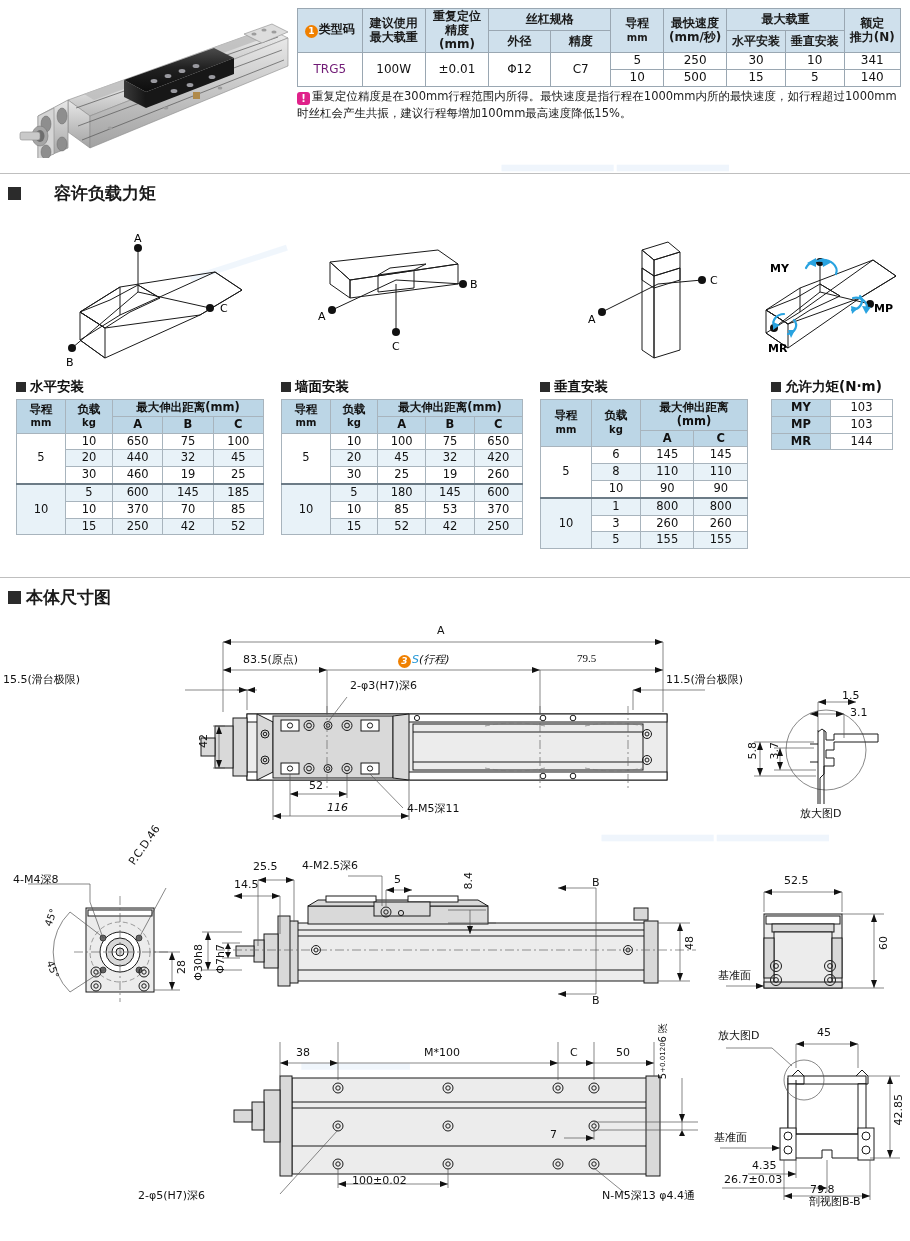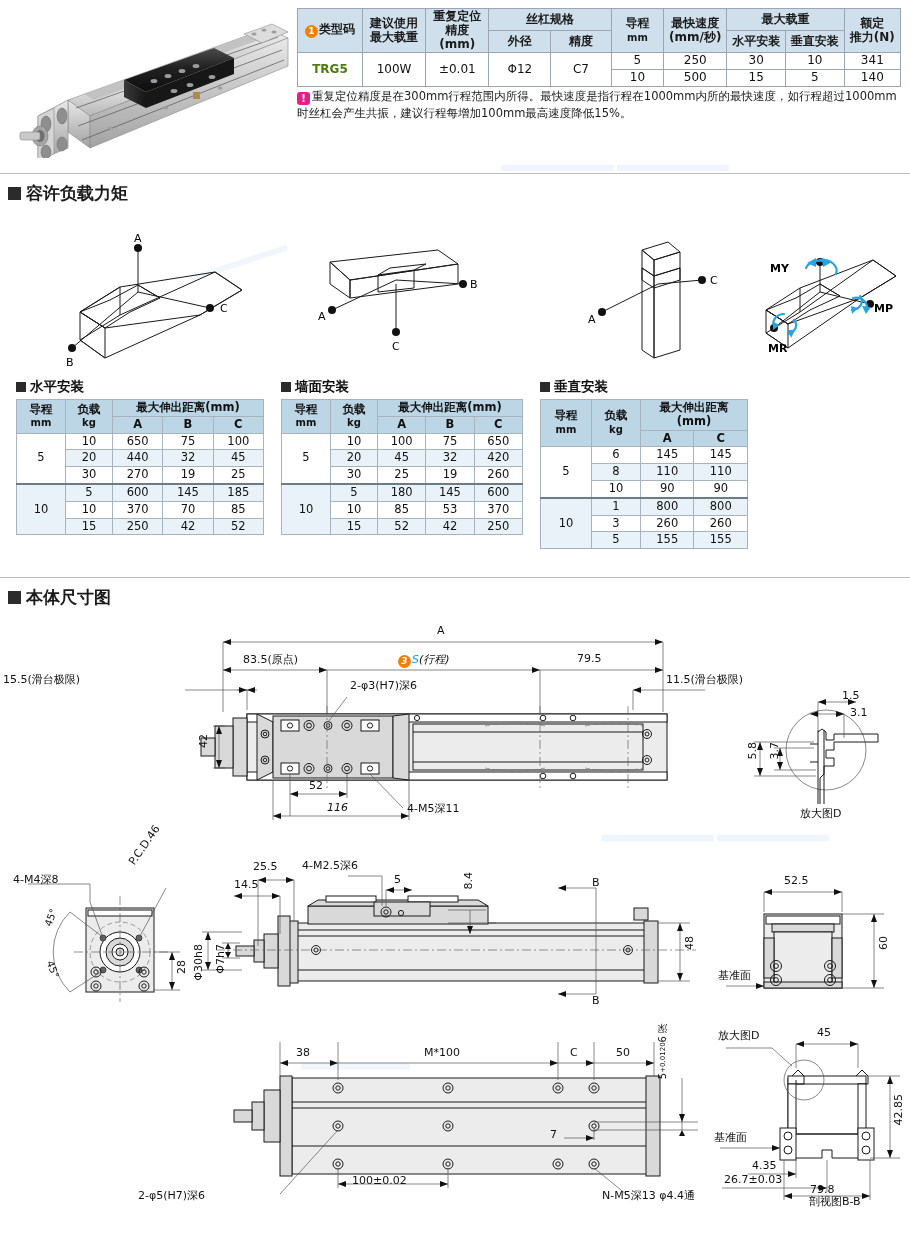--- a/index.html
+++ b/index.html
@@ -22,21 +22,21 @@
   
   .spec{position:absolute;left:297px;top:8px;width:604px;}
   table{border-collapse:collapse;}
   .spec table{width:604px;font-size:12px;}
   .spec th,.spec td{border:1px solid #9aa7b2;text-align:center;padding:1px 2px;line-height:1.15;}
   .spec thead th{background:#cfe0ec;font-weight:bold;color:#1a1a1a;}
   .spec tbody td{background:#fff;}
   .badge-num{display:inline-block;width:13px;height:13px;border-radius:50%;
     background:#f08000;color:#fff;font-size:9px;line-height:13px;text-align:center;
     font-weight:bold;vertical-align:-1px;margin-right:1px;}
-  .code{color:#4d7c0f;font-weight:bold;}
+  .code{color:#701a75;font-weight:normal;}
   .unit{font-size:10px;}
 
   .note{position:absolute;left:297px;top:88px;width:604px;font-size:11.5px;line-height:1.45;color:#1a1a1a;}
   .note .ico{display:inline-block;width:13px;height:13px;background:#e0218a;color:#fff;
     border-radius:3px;font-size:10px;line-height:13px;text-align:center;font-weight:bold;
     vertical-align:-2px;margin-right:2px;}
 
   
   .photo{position:absolute;left:6px;top:8px;width:285px;height:150px;}
 
@@ -216,21 +216,21 @@
       </tbody>
     </table>
   </div>
 
   <div class="note">
     <span class="ico">!</span><span>重复定位精度是在300mm行程范围内所得。最快速度是指行程在1000mm内所的最快速度，如行程超过1000mm时丝杠会产生共振，建议行程每增加100mm最高速度降低15%。</span>
   </div>
 
   <div class="hr" style="position:absolute;left:0;top:173px;width:910px;"></div>
 
-  <div class="sec-head" style="position:absolute;left:8px;top:182px;">
+  <div class="sec-head" style="position:absolute;left:8px;top:182px;gap:28px;">
     <span class="sq"></span>
     <span>容许负载力矩</span>
   </div>
 
   <div class="draw" style="left:50px;top:230px;">
     <svg width="200" height="140" viewBox="0 0 200 140">
       <polygon class="ln" points="30,110 70,85 165,42 192,60 150,85 55,128"></polygon>
       <polygon class="ln" points="30,110 55,128 55,98 30,82"></polygon>
       <polygon class="ln" points="30,82 70,57 165,42 192,60 150,85 55,98" fill="none"></polygon>
       <polyline class="ln" points="30,82 70,57"></polyline>
@@ -352,21 +352,21 @@
           <td>100</td>
         </tr>
         <tr class="alt">
           <td>20</td>
           <td>440</td>
           <td>32</td>
           <td>45</td>
         </tr>
         <tr>
           <td>30</td>
-          <td>270</td>
+          <td>460</td>
           <td>19</td>
           <td>25</td>
         </tr>
         <tr class="alt thick-top">
           <td rowspan="3" class="lead">10</td>
           <td>5</td>
           <td>600</td>
           <td>145</td>
           <td>185</td>
         </tr>
@@ -502,20 +502,42 @@
         </tr>
         <tr class="alt">
           <td>5</td>
           <td>155</td>
           <td>155</td>
         </tr>
       </tbody>
     </table>
   </div>
 
+  <div class="ltbl" style="left:771px;top:378px;width:122px;">
+    <div class="cap">
+        <span class="sq"></span>
+      <span>允许力矩(N·m)</span>
+      </div>
+    <table>
+      <tbody>
+        <tr>
+          <th style="width:54px;">MY</th>
+          <td>103</td>
+        </tr>
+        <tr>
+          <th>MP</th>
+          <td>103</td>
+        </tr>
+        <tr>
+          <th>MR</th>
+          <td>144</td>
+        </tr>
+      </tbody>
+    </table>
+  </div>
 
   <div class="hr" style="position:absolute;left:0;top:577px;width:910px;"></div>
 
   <div class="sec-head" style="position:absolute;left:8px;top:586px;">
     <span class="sq"></span>
     <span>本体尺寸图</span>
   </div>
 
   <div class="draw" style="left:185px;top:622px;">
     <svg width="520" height="215" viewBox="0 0 520 215">
@@ -632,21 +654,21 @@
       <line class="thin" x1="88" y1="158" x2="88" y2="198"></line>
         <line class="thin" x1="224" y1="158" x2="224" y2="198"></line>
 
       <line class="ctr" x1="355" y1="84" x2="355" y2="166"></line>
       <line class="ctr" x1="142" y1="84" x2="142" y2="166"></line>
       <line class="ctr" x1="443" y1="84" x2="443" y2="166"></line>
     </svg>
     <div class="dl" style="left:252px;top:2px;">A</div>
     <div class="dl" style="left:58px;top:30px;">83.5(原点)</div>
     <div class="dl" style="left:213px;top:30px;font-style:italic;"><span class="badge-num">3</span><span style="color:#2196d6;">S</span><span>(行程)</span></div>
-    <div class="dl" style="left:392px;top:30px;">79.5</div>
+    <div class="dl" style="left:392px;top:30px;font-family:Liberation Serif, serif;">79.5</div>
     <div class="dl" style="left:-182px;top:50px;">15.5(滑台极限)</div>
     <div class="dl" style="left:481px;top:50px;">11.5(滑台极限)</div>
     <div class="dl" style="left:165px;top:56px;">2-φ3(H7)深6</div>
     <div class="dl" style="left:222px;top:179px;">4-M5深11</div>
     <div class="dl v" style="left:12px;top:112px;">42</div>
     <div class="dl" style="left:124px;top:157px;">52</div>
     <div class="dl" style="left:142px;top:179px;font-style:italic;">116</div>
   </div>
 
   <div class="draw" style="left:748px;top:686px;">

